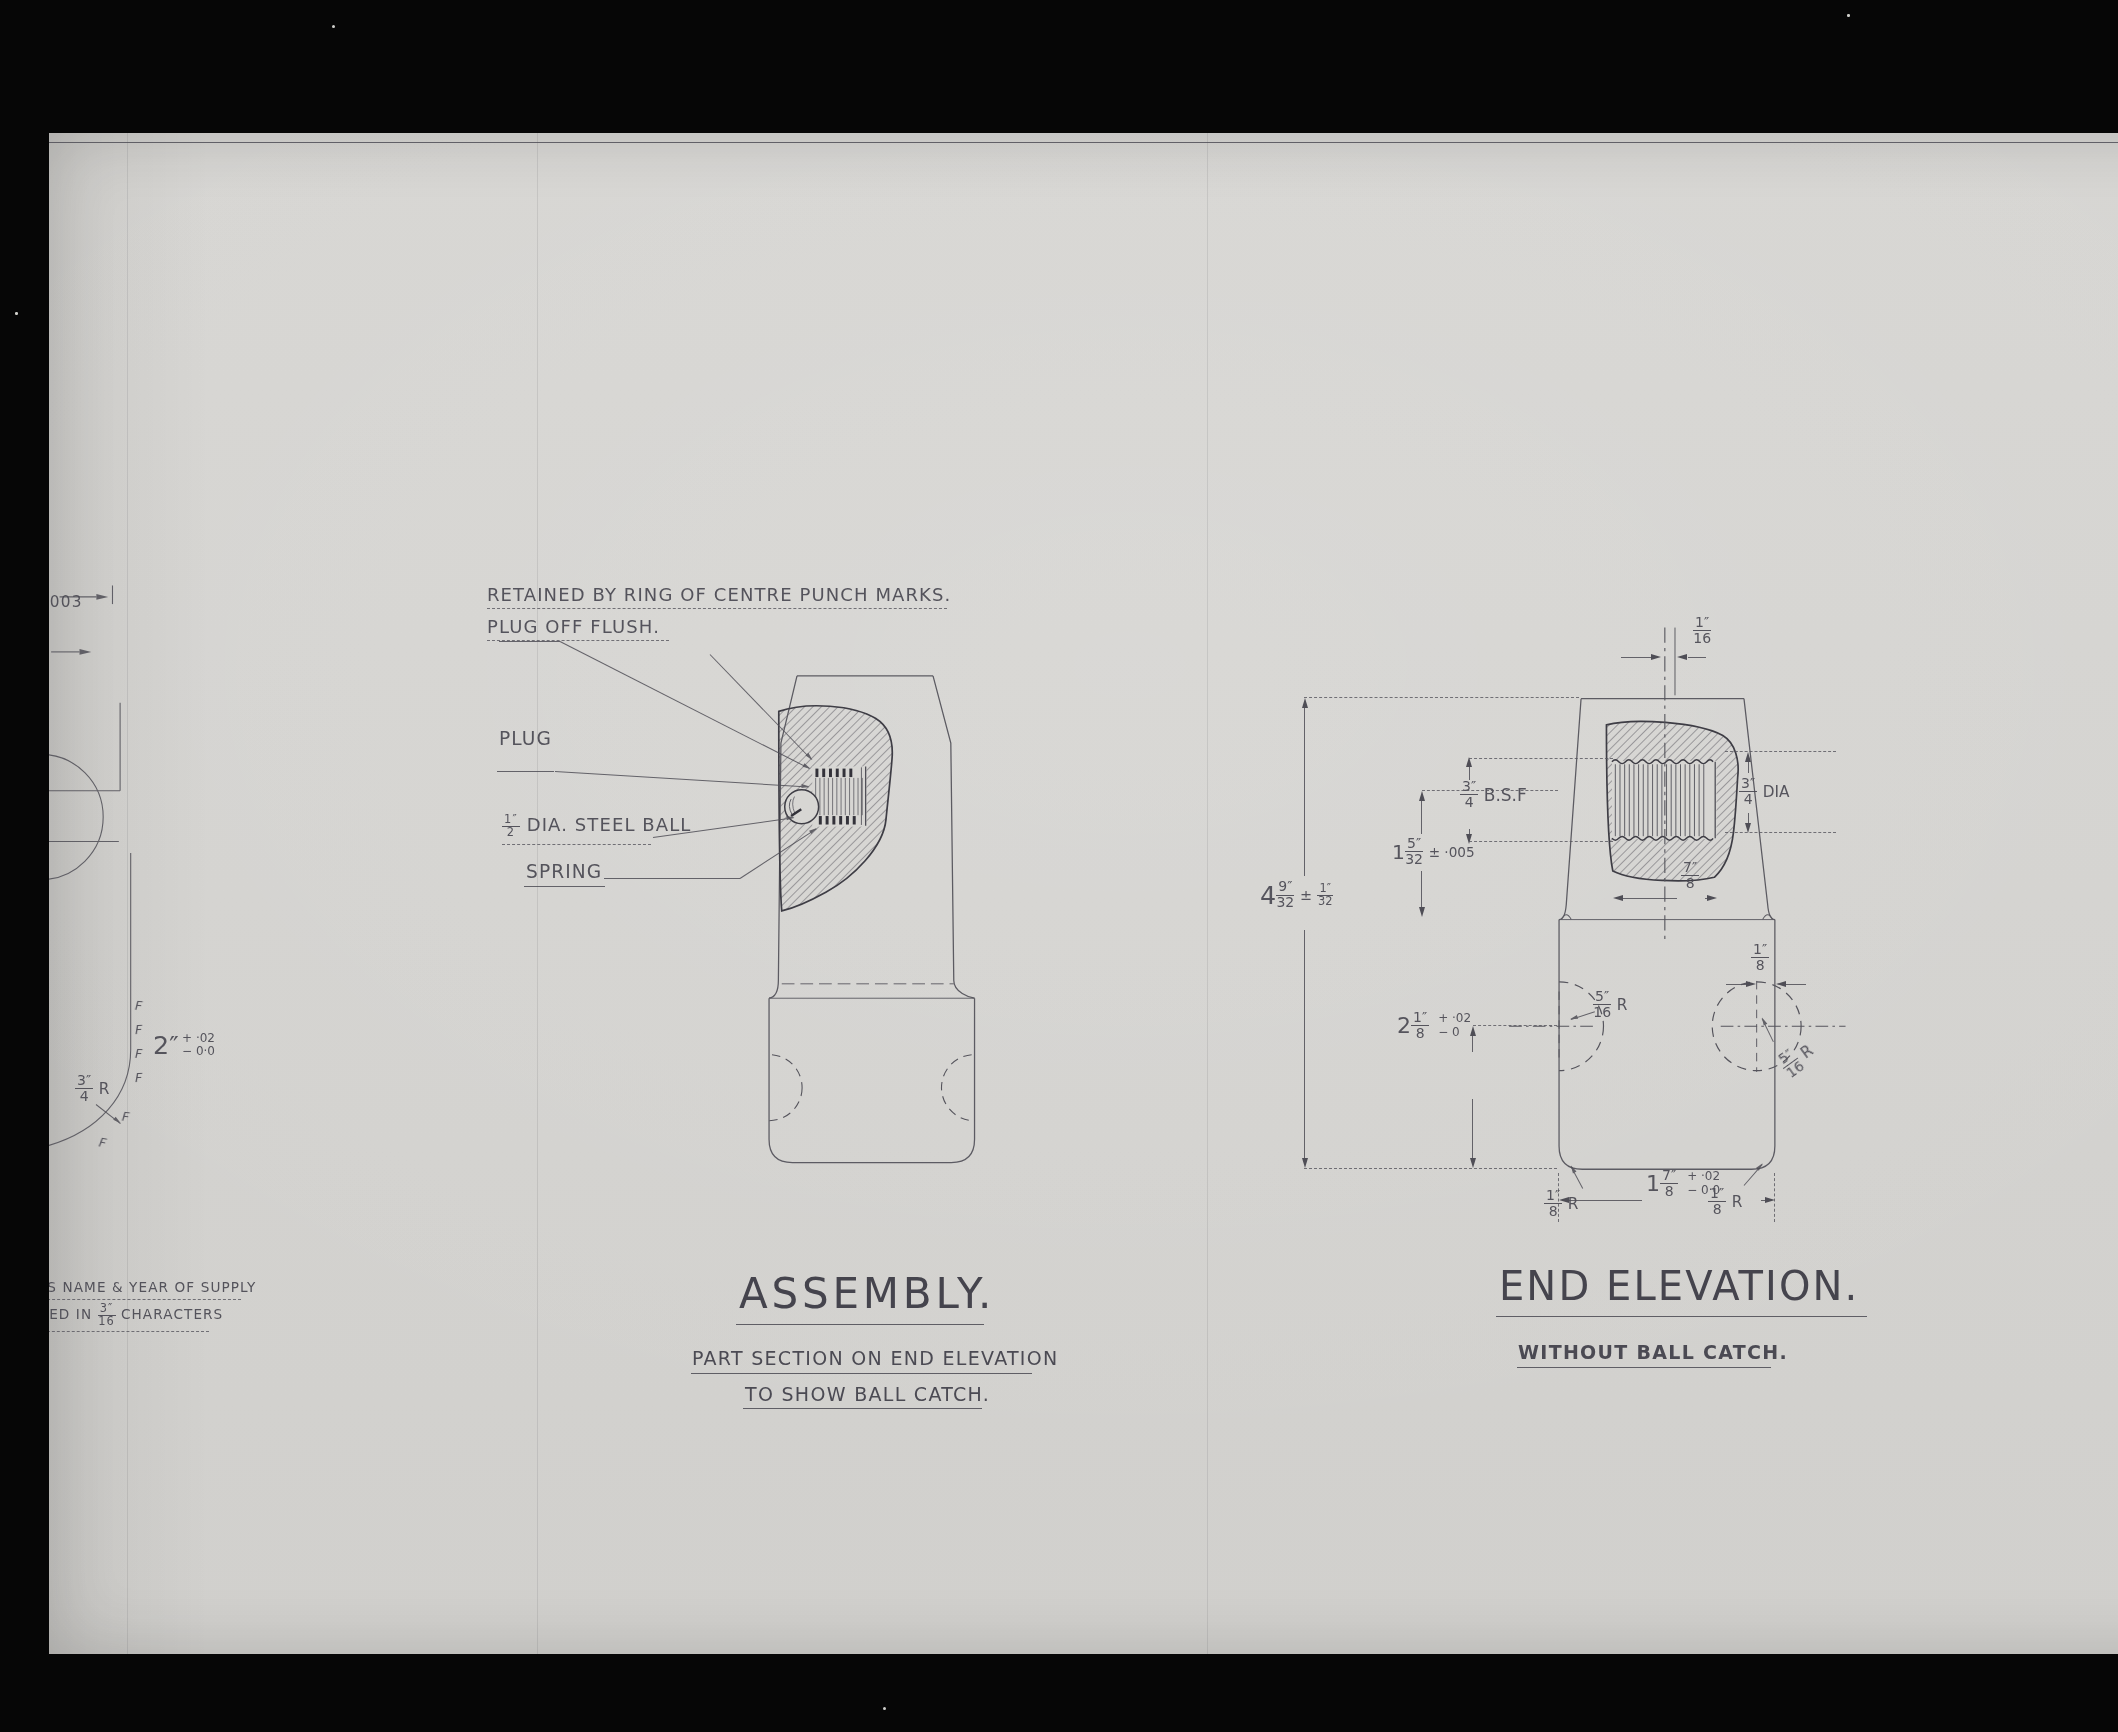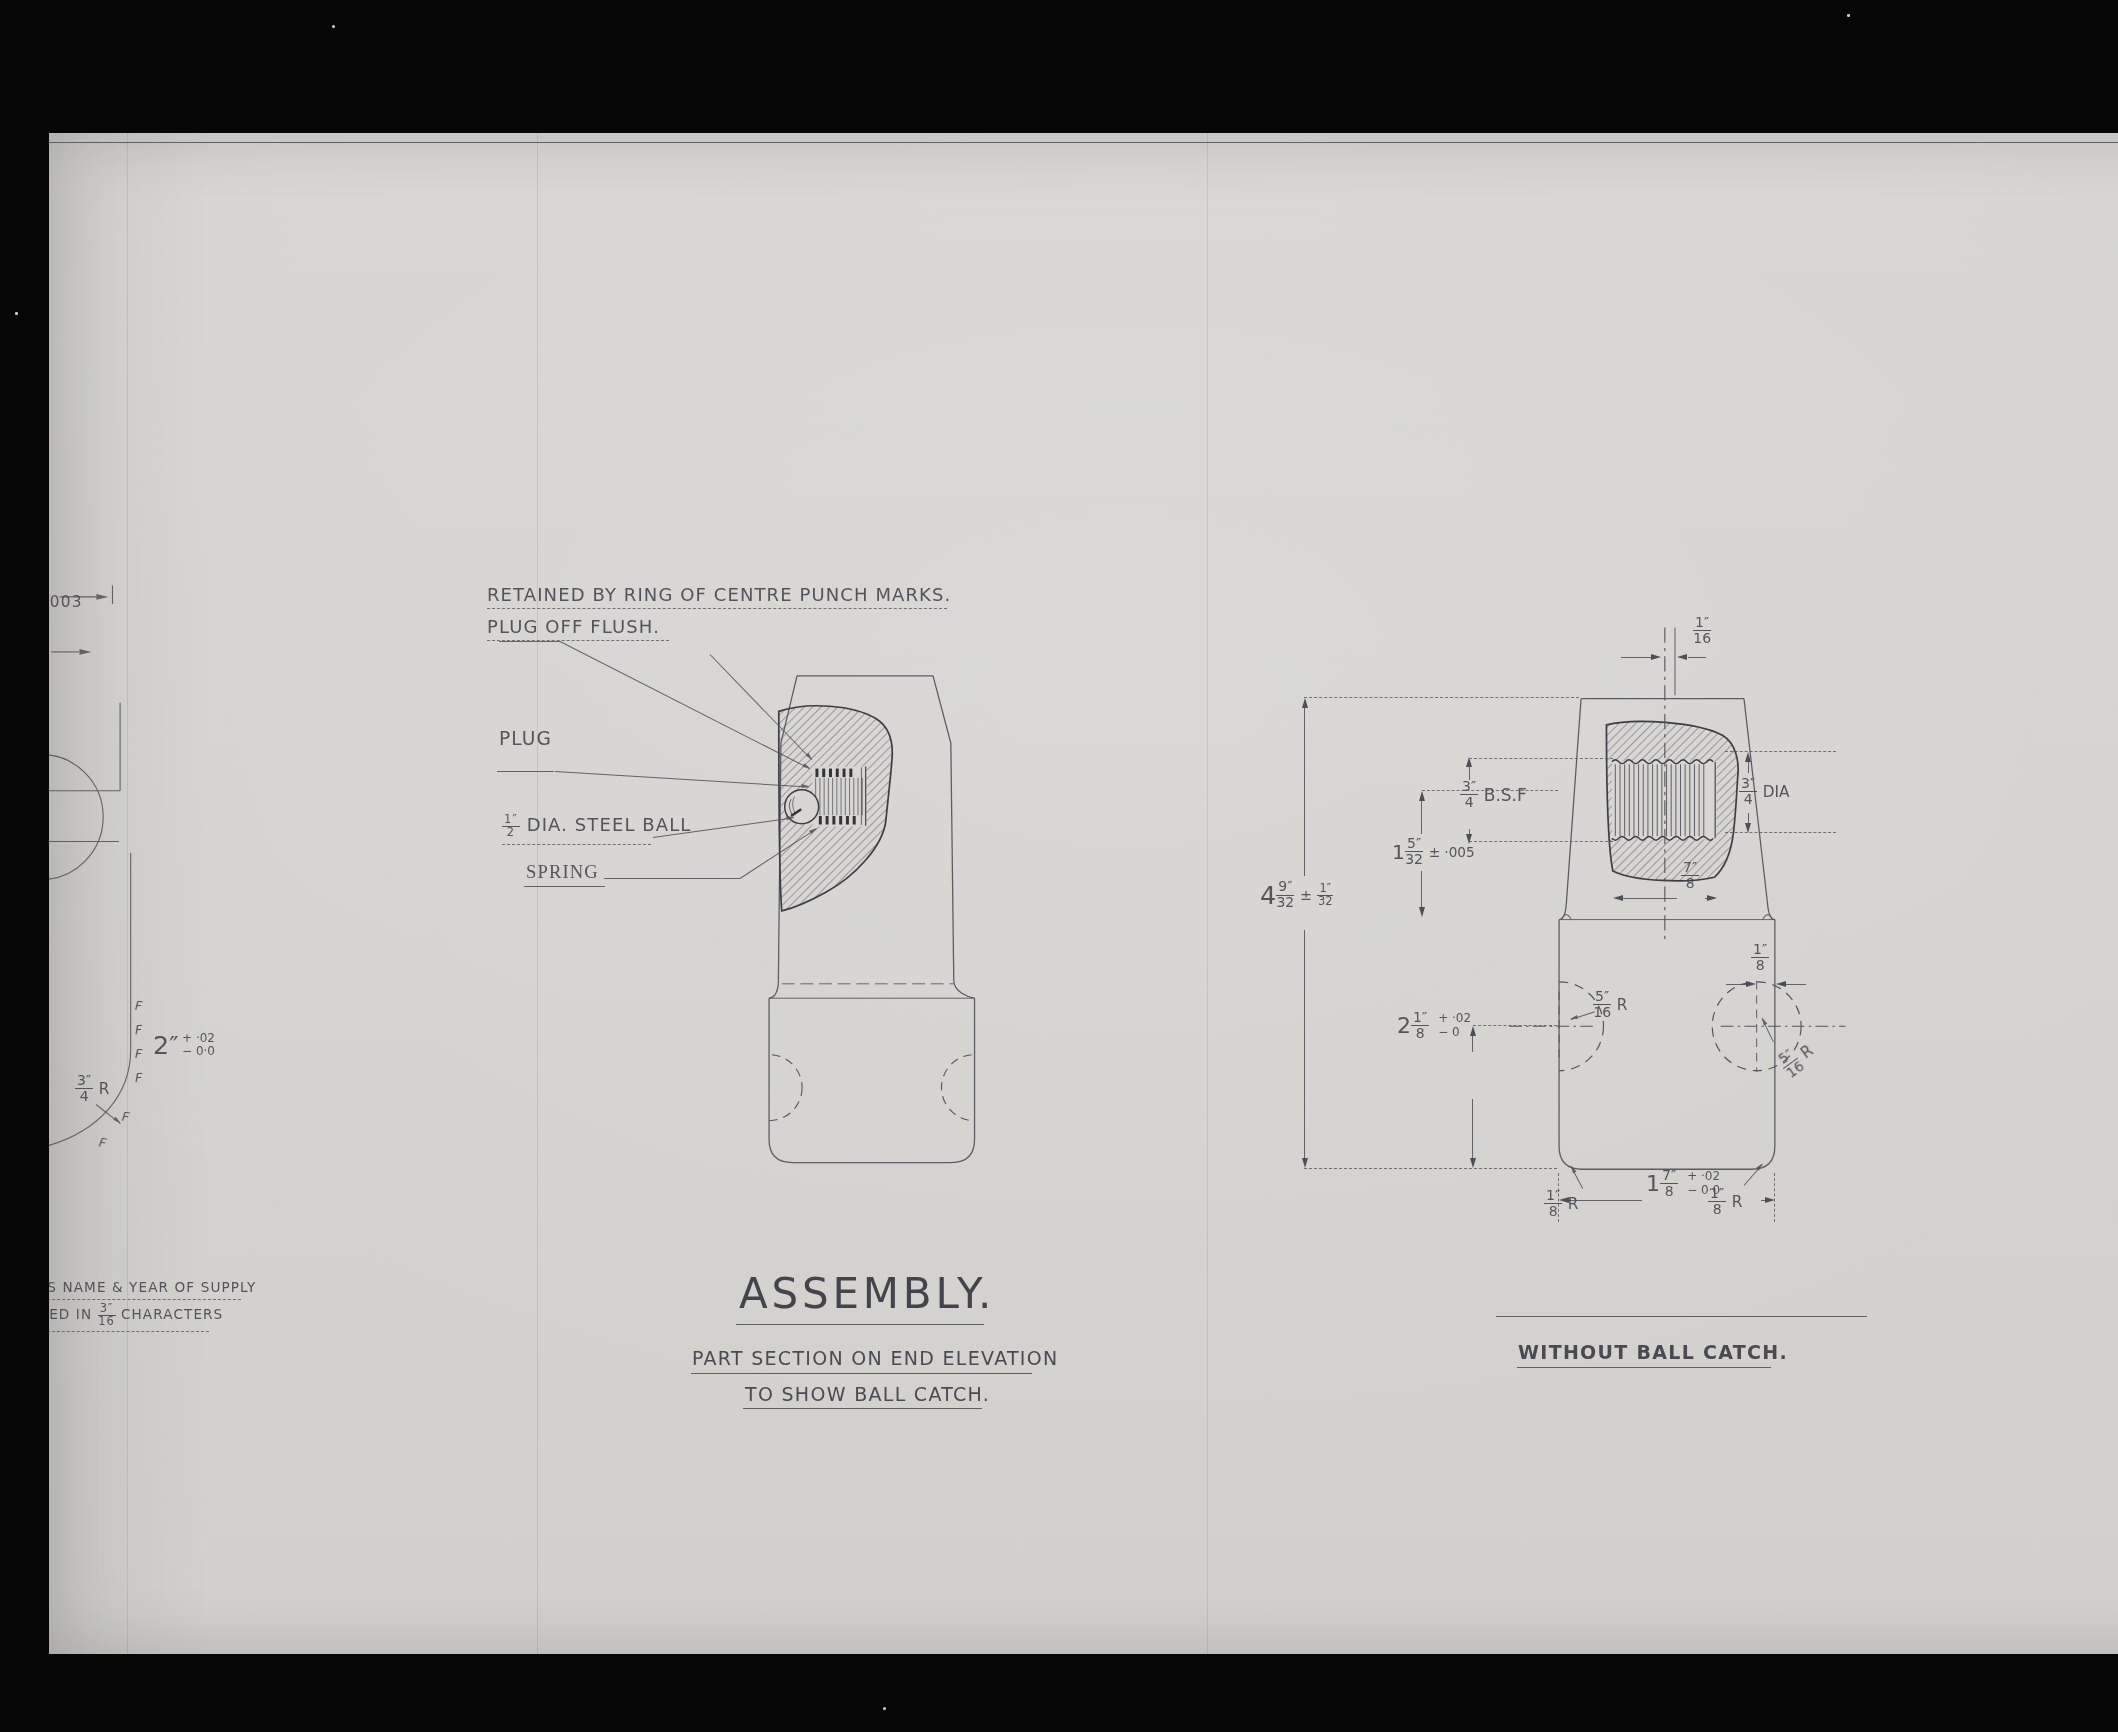--- a/index.html
+++ b/index.html
@@ -185,21 +185,21 @@
 
     <div class="t" style="left:453px;top:681px;font-size:18px;">
       <span class="frac sm"><span class="n">1″</span><span class="d">2</span></span>
       <span>DIA. STEEL BALL</span>
     </div>
     <div class="dash-h" style="left:453px;top:711px;width:149px;"></div>
     <div class="leader" style="left:604px;top:704px;width:142px;transform:rotate(-8deg);">
         <span class="ahr"></span>
       </div>
 
-    <div class="t" style="left:477px;top:728px;font-size:18.6px;font-family:Liberation Serif, serif;">SPRING</div>
+    <div class="t" style="left:477px;top:728px;font-size:18.6px;">SPRING</div>
     <div class="hl" style="left:475px;top:753px;width:81px;height:0.8px;"></div>
     <div class="hl" style="left:555px;top:745px;width:136px;"></div>
     <div class="leader" style="left:691px;top:745px;width:91px;transform:rotate(-33deg);">
         <span class="ahr"></span>
       </div>
 
     <div class="title" style="left:690px;top:1136px;">ASSEMBLY.</div>
     <div class="uline" style="left:687px;top:1191px;width:248px;"></div>
     <div class="subtitle" style="left:643px;top:1214px;">PART SECTION ON END ELEVATION</div>
     <div class="uline thin" style="left:642px;top:1240px;width:341px;"></div>
@@ -376,19 +376,20 @@
     <div class="dash-v" style="left:1725px;top:1040px;height:49px;"></div>
     <div class="arr l" style="left:1510px;top:1064px;"></div>
     <div class="hl" style="left:1519px;top:1067px;width:74px;"></div>
     <div class="hl" style="left:1712px;top:1067px;width:4.2px;"></div>
     <div class="arr r" style="left:1716px;top:1064px;"></div>
     <div class="dim" style="left:1597px;top:1036px;">
       <span class="whole" style="font-size:22px;">1</span><span class="frac"><span class="n">7″</span><span class="d">8</span></span>
       <span class="tolst"><span>+ ·02</span><span>− 0·0</span></span>
     </div>
 
+    <div class="title" style="left:1450px;top:1130px;font-size:40px;letter-spacing:2.1px;">END ELEVATION.</div>
     <div class="uline" style="left:1447px;top:1183px;width:371px;"></div>
     <div class="subtitle" style="left:1469px;top:1208px;font-weight:bold;">WITHOUT BALL CATCH.</div>
     <div class="uline thin" style="left:1468px;top:1234px;width:254px;"></div>
 
   </div>
 </div>
 
 
 </body></html>

